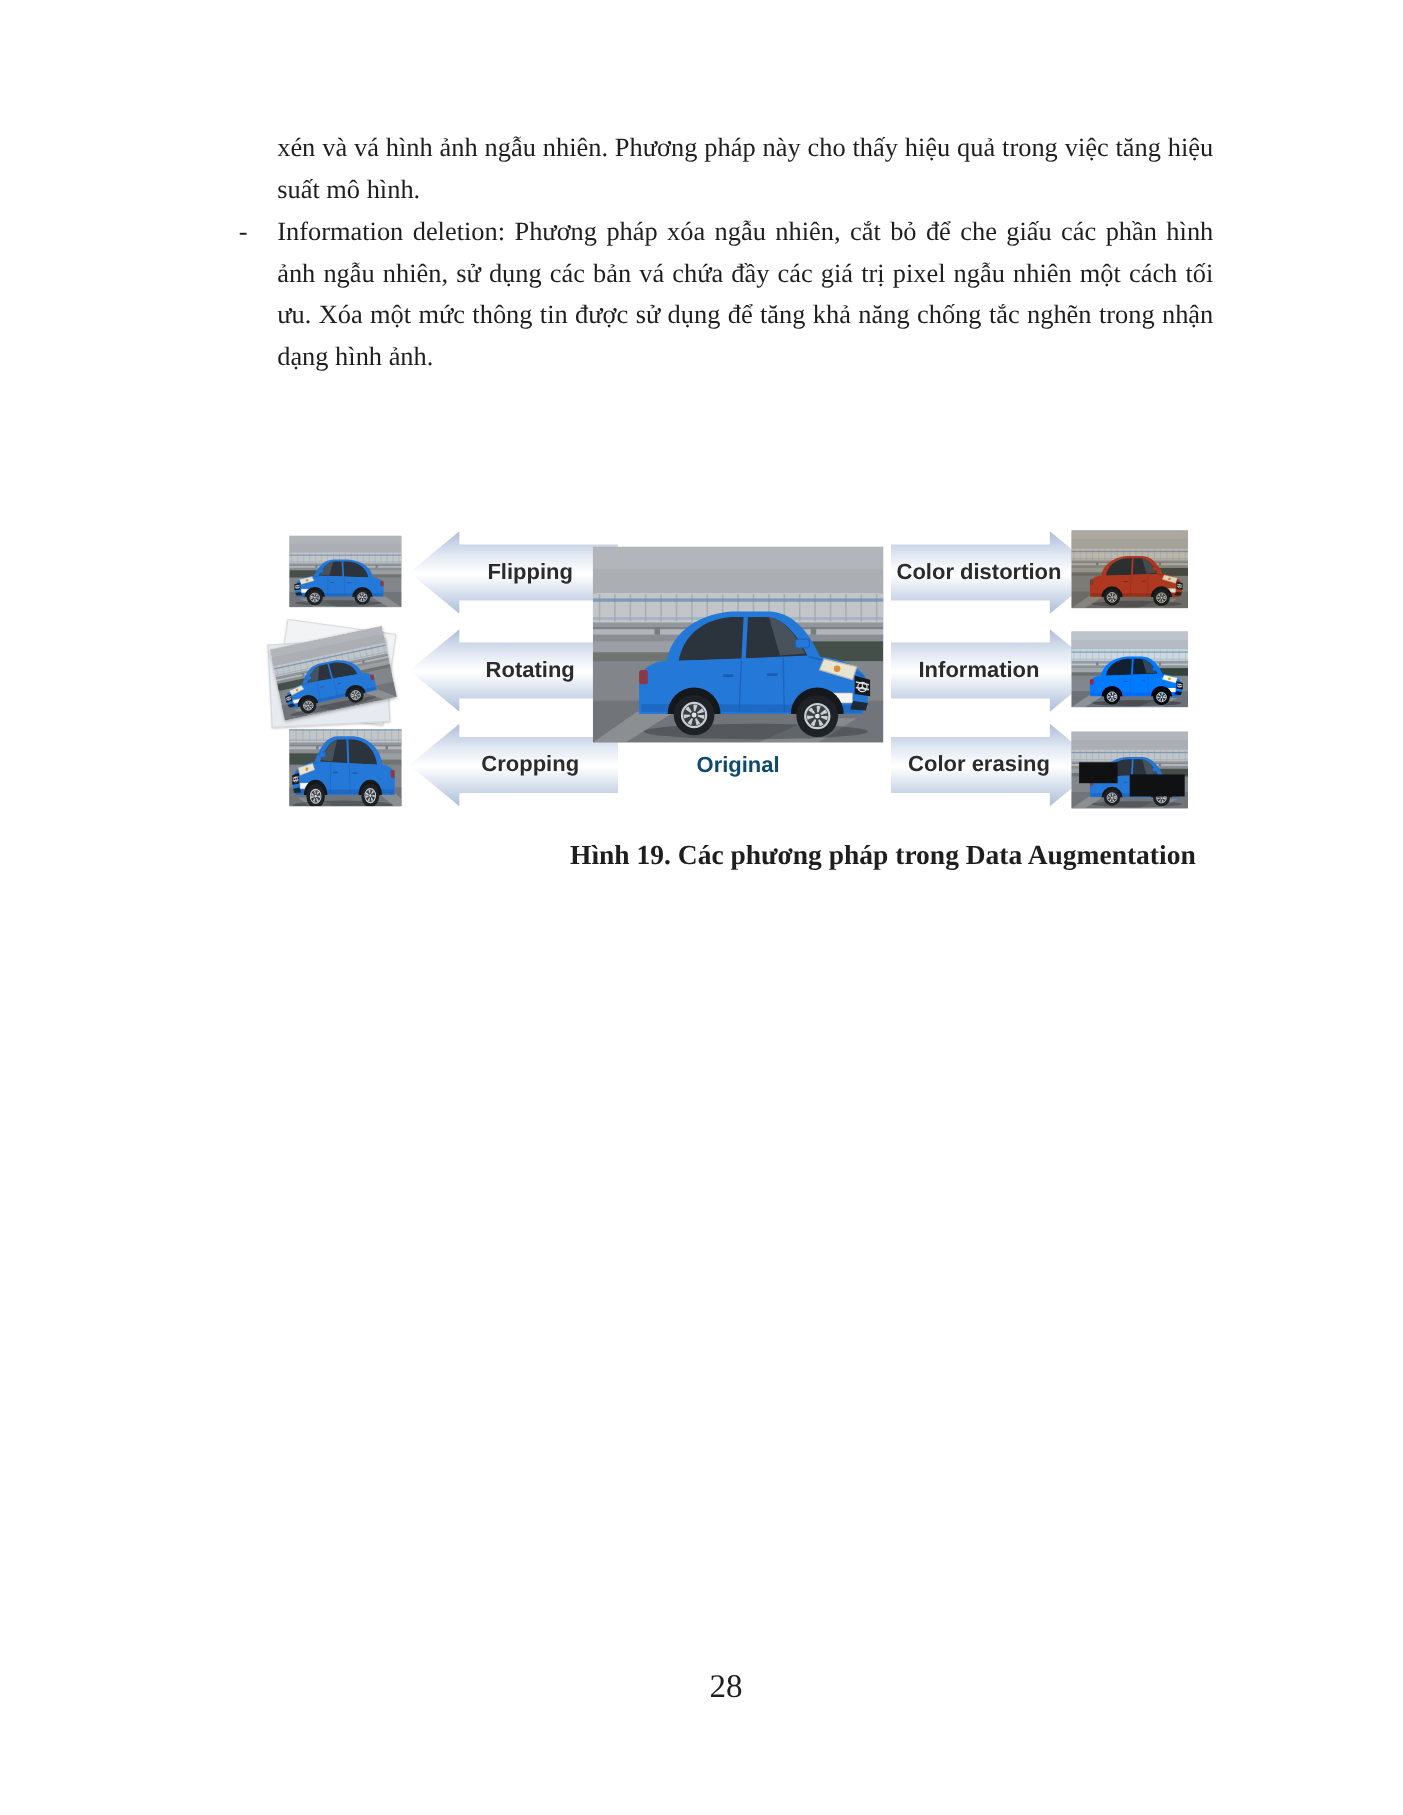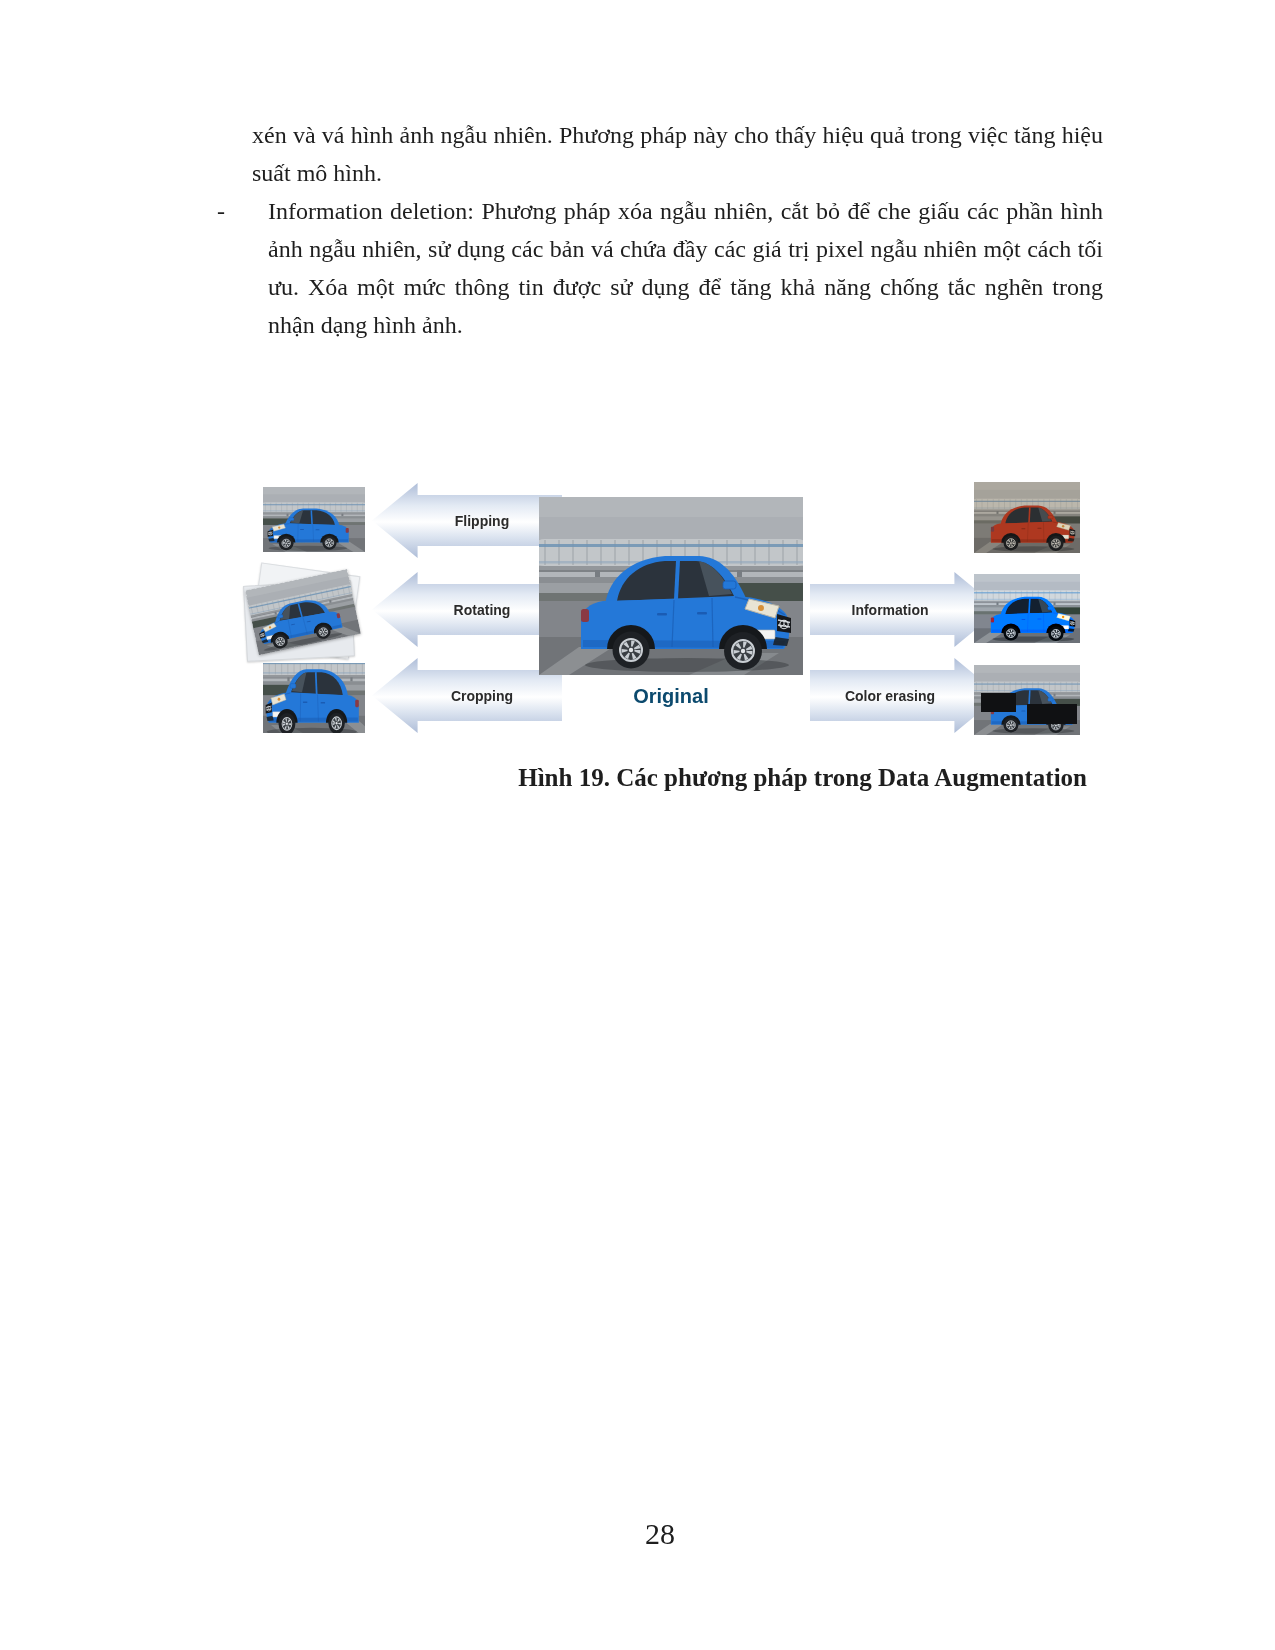--- a/index.html
+++ b/index.html
@@ -7,21 +7,21 @@
     position:relative;width:1275px;height:1650px;margin:0 auto;
     background:#ffffff;overflow:hidden;
     font-family:"Liberation Serif","DejaVu Serif",serif;color:#1e1e1e;
   }
   
   .textblock{position:absolute;left:217px;top:116px;width:886px;
     font-size:24px;line-height:38px;}
   .para-cont{margin:0 0 0 35px;text-align:justify;}
   .bullet-item{display:flex;align-items:flex-start;}
   .bullet-dash{flex:0 0 35px;}
-  .bullet-body{flex:1;text-align:justify;margin-left:16px;}
+  .bullet-body{flex:1;text-align:justify;}
   
   .figure{position:absolute;left:245px;top:482px;width:835px;height:258px;}
   .thumb{position:absolute;overflow:hidden;background:#b2b6ba;}
   .thumb svg{display:block;width:100%;height:100%;}
   .t-flip{left:18px;top:5px;width:102px;height:65px;}
   .t-crop{left:18px;top:181px;width:102px;height:70px;}
   .t-red{left:729px;top:0;width:106px;height:71px;}
   .t-sharp{left:729px;top:92px;width:106px;height:69px;}
   .t-erase{left:729px;top:183px;width:106px;height:70px;}
   .t-orig{left:294px;top:15px;width:264px;height:178px;}
@@ -33,21 +33,21 @@
     transform:rotate(-12deg);box-shadow:0 1px 3px rgba(0,0,0,.3);}
   .rot-photo svg{display:block;width:100%;height:100%;}
   .tint-red{--cb:var(--car-red,#d0331a);--cbd:#9c2410;filter:sepia(.25) brightness(.88) saturate(1.1);}
   .tint-sharp{filter:contrast(1.25) saturate(1.35);}
   .erase-box{position:absolute;background:#101113;}
   .erase1{left:7%;top:40%;width:33%;height:27%;}
   .erase2{left:50%;top:56%;width:47%;height:28%;}
   .arrow{position:absolute;width:160px;height:75px;display:flex;align-items:center;
     background:linear-gradient(180deg,var(--arrow-dark,#aebdd8) 0%,#e3eaf4 30%,#ffffff 52%,var(--arrow-light,#dce4f0) 72%,var(--arrow-dark,#aebdd8) 100%);
     font-family:"Liberation Sans","DejaVu Sans",sans-serif;font-weight:700;
-    font-size:14px;color:#2b2b2b;}
+    font-size:20px;color:#2b2b2b;}
   .arrow span{flex:1;text-align:center;}
   .arrow-left{left:127px;clip-path:polygon(0 50%,24% 0,24% 16%,100% 16%,100% 84%,24% 84%,24% 100%);padding-left:30px;}
   .arrow-right{left:565px;clip-path:polygon(100% 50%,76% 0,76% 16%,0 16%,0 84%,76% 84%,76% 100%);padding-right:30px;}
   .row1{top:1px;} .row2{top:90px;} .row3{top:176px;}
   .orig-label{position:absolute;left:294px;top:203px;width:264px;text-align:center;
     font-family:"Liberation Sans","DejaVu Sans",sans-serif;font-weight:700;font-size:20px;color:#0c4a6e;}
   
   .caption{position:absolute;left:201px;top:764px;width:886px;text-align:right;
     font-size:25px;font-weight:700;}
   .pagenum{position:absolute;left:217px;top:1517px;width:886px;text-align:center;font-size:30px;}
@@ -165,20 +165,23 @@
       <span>Cropping</span>
     </div>
 
     <div class="thumb t-orig">
       <svg viewBox="0 0 264 178" preserveAspectRatio="none">
           <use href="#sceneG"></use>
         </svg>
     </div>
     <div class="orig-label">Original</div>
 
+    <div class="arrow arrow-right row1">
+      <span>Color distortion</span>
+    </div>
     <div class="arrow arrow-right row2">
       <span>Information</span>
     </div>
     <div class="arrow arrow-right row3">
       <span>Color erasing</span>
     </div>
 
     <div class="thumb t-red">
       <svg class="tint-red" viewBox="0 0 264 178" preserveAspectRatio="none">
           <use href="#sceneG"></use>

